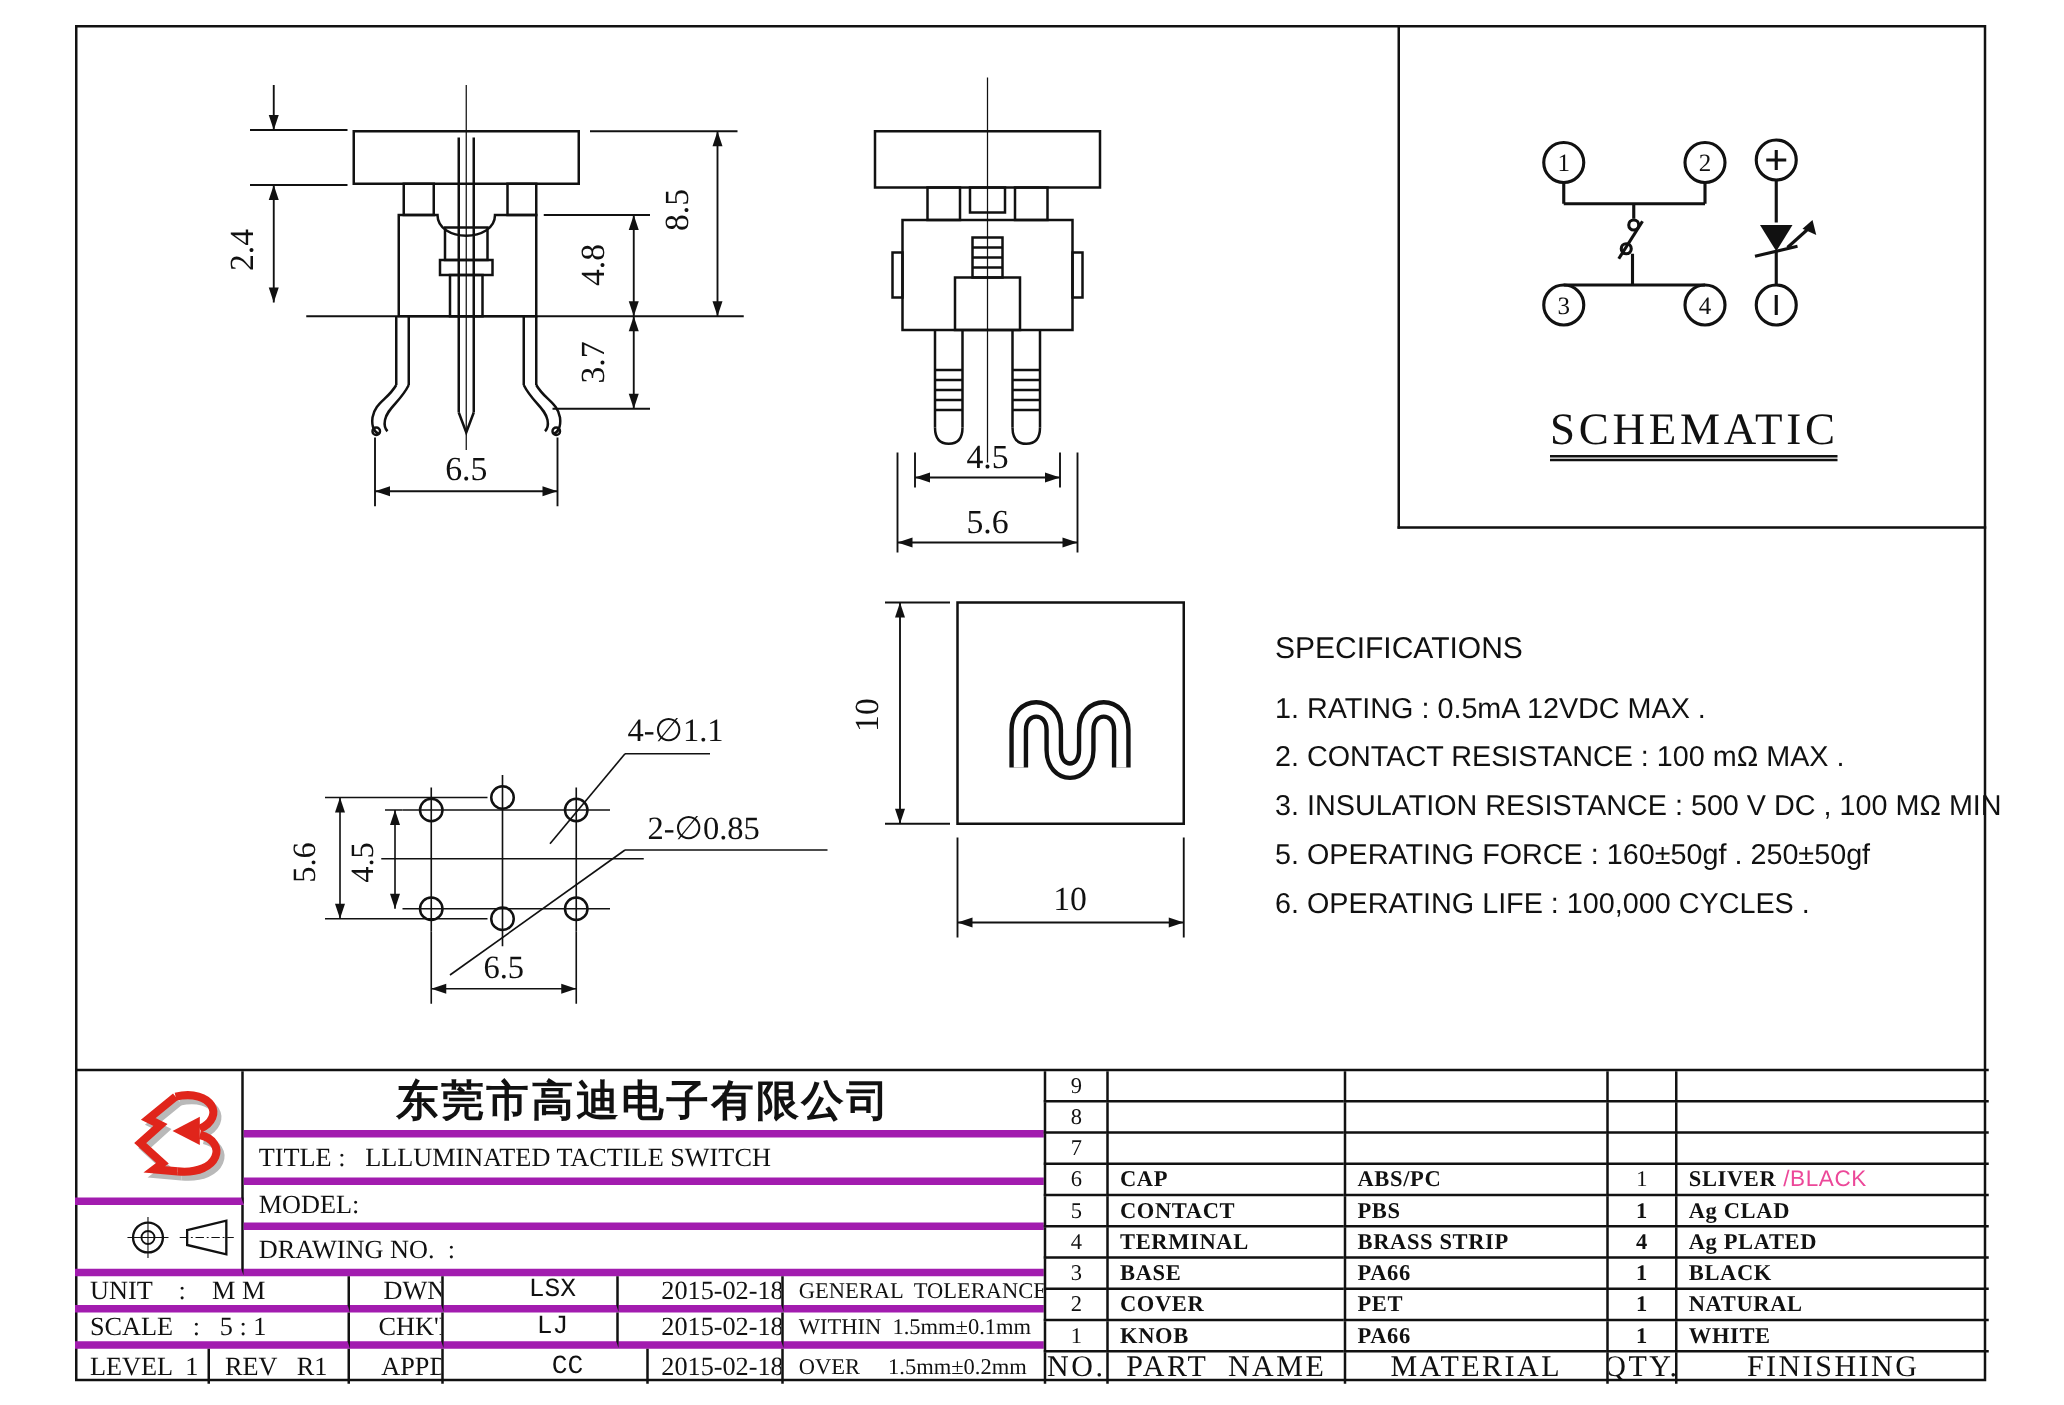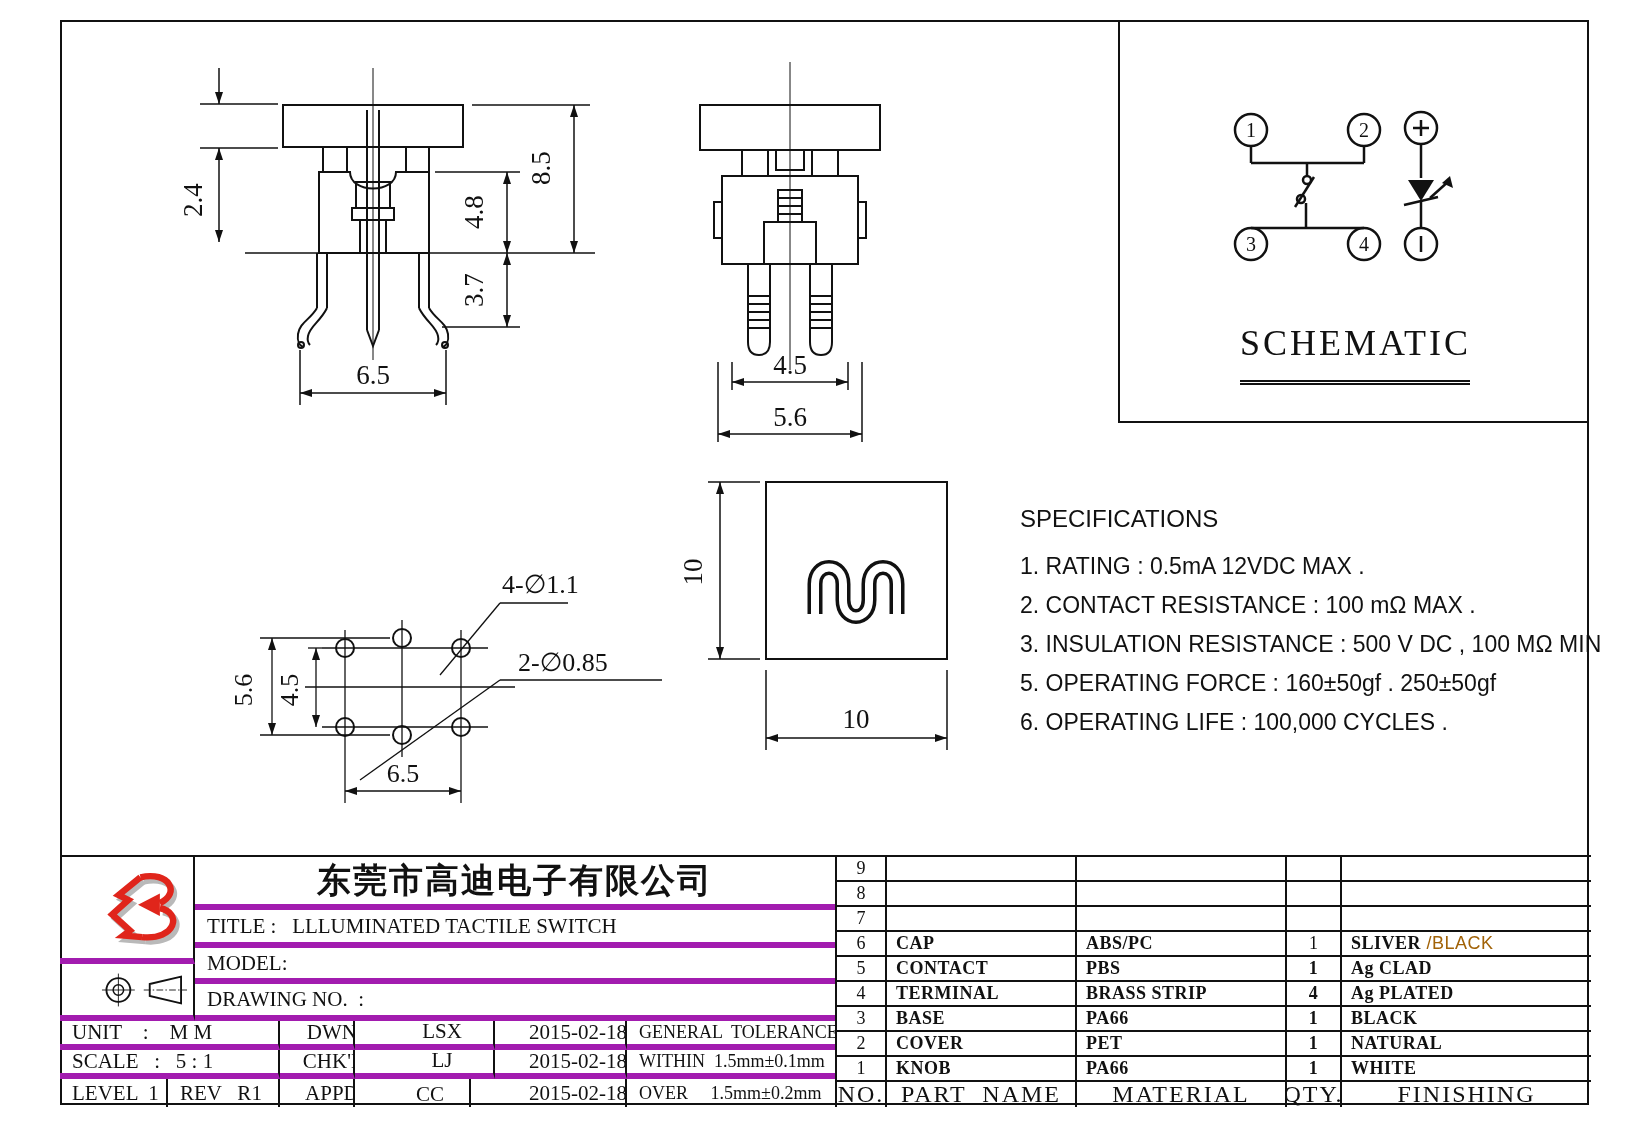--- a/index.html
+++ b/index.html
@@ -4,21 +4,21 @@
 <style>
   html,body{margin:0;padding:0;background:#fff;}
   #sheet{position:relative;width:1651px;height:1124px;background:#fff;overflow:hidden;
          font-family:"Liberation Serif",serif;color:#111;}
   .abs{position:absolute;box-sizing:border-box;}
   #border{left:60px;top:20px;width:1529px;height:1085px;border:2px solid #111;}
   
   #schem-vline{left:1118px;top:20px;width:2px;height:403px;background:#111;}
   #schem-hline{left:1118px;top:421px;width:471px;height:2px;background:#111;}
   .schem-title{left:1240px;top:322px;width:230px;text-align:center;font-size:36px;
-    letter-spacing:3px;border-bottom:5px double #111;padding-bottom:16px;}
+    letter-spacing:3px;border-bottom:5px double #111;padding-bottom:0;}
   .land-title{left:195px;top:468px;width:340px;font-size:30px;letter-spacing:2px;}
   
   #specs{left:1020px;top:505px;width:575px;font-family:"Liberation Sans",sans-serif;}
   #specs .hd{font-size:24px;margin-bottom:14px;}
   #specs .it{font-size:23px;line-height:39px;white-space:nowrap;}
   
   #tblock{left:60px;top:855px;width:1531px;height:250px;border-top:2px solid #111;}
   .cell{position:absolute;box-sizing:border-box;display:flex;align-items:center;
         font-size:21px;white-space:pre;overflow:hidden;}
   .bb{border-bottom:6px solid #a21caf;} .br{border-right:2px solid #111;padding-left:36px;}
@@ -29,23 +29,23 @@
   
   #parts{position:absolute;left:775px;top:0;width:756px;height:250px;display:grid;
          grid-template-columns:50px 190px 210px 55px 1fr;grid-auto-rows:25px;}
   #parts .pc{box-sizing:border-box;border-left:2px solid #111;border-bottom:2px solid #111;
          display:flex;align-items:center;font-size:18px;white-space:pre;overflow:hidden;}
   #parts .pc.last{border-bottom:0;}
   #parts .num{justify-content:center;}
   #parts .bold{font-weight:bold;letter-spacing:.5px;}
   #parts .pl8{padding-left:9px;}
   #parts .hdr{justify-content:center;font-size:24px;letter-spacing:2px;}
-  .thin2{color:#a16207;font-weight:normal;font-family:"Liberation Sans",sans-serif;}
+  .thin2{color:#ec4899;font-weight:normal;font-family:"Liberation Sans",sans-serif;}
   svg text{font-family:"Liberation Serif",serif;fill:#111;}
-  .sans{font-family:Liberation Serif, serif;align-items:flex-end;}
+  .sans{font-family:Liberation Mono, monospace;}
 </style>
 </head>
 <body>
 
 <div id="sheet">
 
   <div class="abs" id="border"></div>
   <div class="abs" id="schem-vline"></div>
   <div class="abs" id="schem-hline"></div>
 
@@ -336,21 +336,21 @@
 
     <div class="cell br bb pl" style="left:0;top:193px;width:220px;height:29px"><span>SCALE   :   5 : 1</span></div>
     <div class="cell br bb center" style="left:220px;top:193px;width:75px;height:29px"><span>CHK'D</span></div>
     <div class="cell br bb center sans" style="left:295px;top:193px;width:140px;height:29px"><span>LJ</span></div>
     <div class="cell br bb center" style="left:435px;top:193px;width:132px;height:29px"><span>2015-02-18</span></div>
     <div class="cell bb pl" style="left:567px;top:193px;width:208px;height:29px;font-size:18px"><span>WITHIN  1.5mm±0.1mm</span></div>
 
     <div class="cell br pl" style="left:0;top:222px;width:108px;height:28px"><span>LEVEL  1</span></div>
     <div class="cell br pl" style="left:108px;top:222px;width:112px;height:28px"><span>REV   R1</span></div>
     <div class="cell br center" style="left:220px;top:222px;width:75px;height:28px"><span>APPD.</span></div>
-    <div class="cell br center sans" style="left:295px;top:222px;width:116px;height:28px"><span>CC</span></div>
+    <div class="cell br center sans" style="left:295px;top:222px;width:164px;height:28px"><span>CC</span></div>
     <div class="cell br center" style="left:435px;top:222px;width:132px;height:28px"><span>2015-02-18</span></div>
     <div class="cell pl" style="left:567px;top:222px;width:208px;height:28px;font-size:18px"><span>OVER     1.5mm±0.2mm</span></div>
 
     <div id="parts">
 
       <div class="pc num"><span>9</span></div>
       <div class="pc bold pl8"><span></span></div>
       <div class="pc bold pl8"><span></span></div>
       <div class="pc num"><span></span></div>
       <div class="pc bold pl8"><span></span></div>

